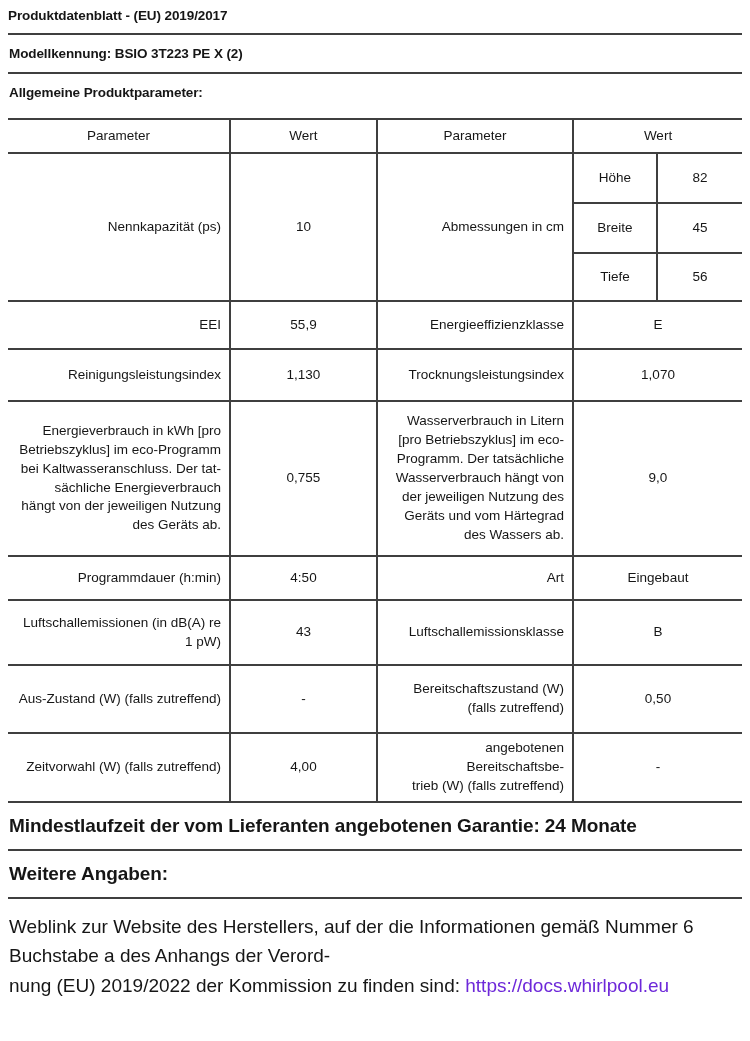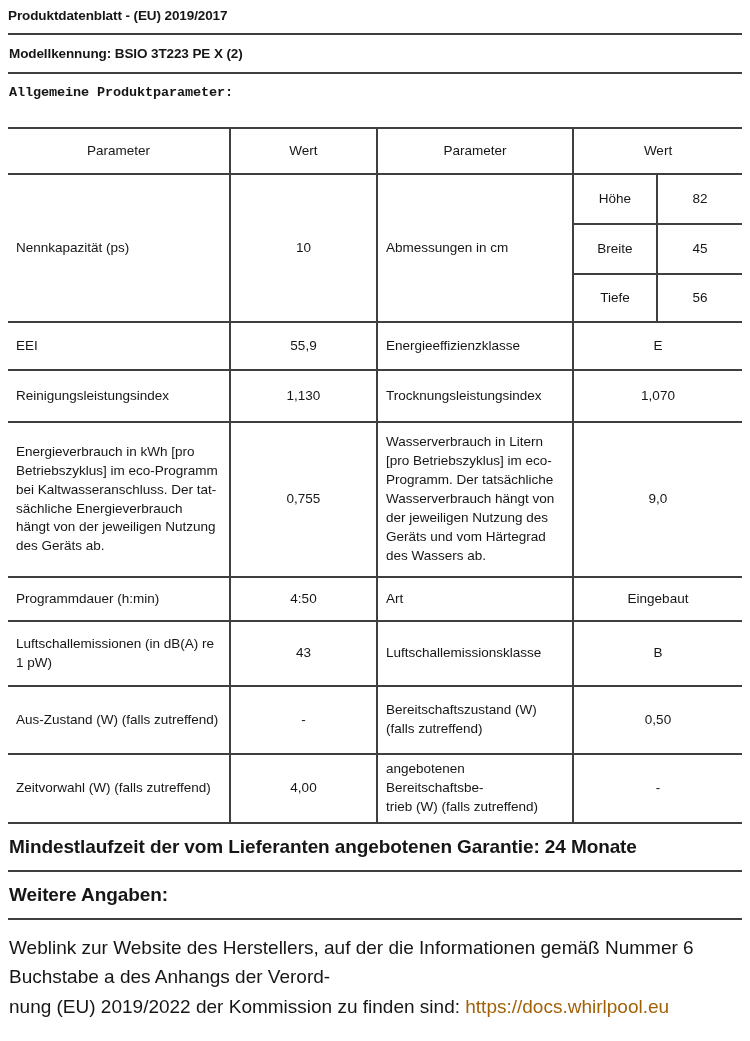--- a/index.html
+++ b/index.html
@@ -20,50 +20,50 @@
     padding: 8px 0 10px 0;
     letter-spacing: -0.1px;
   }
   .rule-section {
     border-top: 2px solid #3f3f3f;
     padding: 11px 1px 11px 1px;
     font-weight: bold;
     font-size: 13.5px;
     letter-spacing: -0.1px;
   }
-  .rule-section.last-before-table { padding-bottom: 27px; font-family: Liberation Mono, monospace; }
+  .rule-section.last-before-table { padding-bottom: 18px; }
 
   
   table.params {
     border-collapse: collapse;
     table-layout: fixed;
     width: 734px;
     font-size: 13.5px;
   }
   table.params td {
     border: 2px solid #3f3f3f;
     vertical-align: middle;
     padding: 5px 8px;
     line-height: 1.4;
   }
   table.params td:first-child { border-left: none; }
   table.params td.no-right { border-right: none; }
   td.c { text-align: center; }
-  td.p { text-align: left; padding-left: 10px; padding-right: 10px; margin-left: 40px; }
+  td.p { text-align: right; padding-left: 10px; padding-right: 10px; margin-left: 40px; }
   .pre { white-space: pre-line; }
 
   
   .foot-section {
     font-size: 19px;
     padding: 12px 1px;
   }
   .foot-section.bold { font-weight: bold; letter-spacing: -0.1px; }
   .foot-rule { border-bottom: 2px solid #3f3f3f; }
   .weblink-par { line-height: 1.55; padding-top: 13px; }
-  .url { color: #a16207; text-decoration: none; cursor: pointer; }
+  .url { color: #6d28d9; text-decoration: none; cursor: pointer; }
 </style>
 </head>
 <body>
 
 <div class="page">
 
   <div class="doc-title">Produktdatenblatt - (EU) 2019/2017</div>
 
 
 
@@ -73,21 +73,21 @@
 
   <table class="params">
     <colgroup>
       <col style="width:222px">
       <col style="width:147px">
       <col style="width:196px">
       <col style="width:84px">
       <col style="width:85px">
     </colgroup>
     <tbody>
-      <tr style="height:46px">
+      <tr style="height:34px">
         <td class="c">Parameter</td>
         <td class="c">Wert</td>
         <td class="c">Parameter</td>
         <td class="c no-right" colspan="2">Wert</td>
       </tr>
 
       <tr style="height:50px">
         <td class="p" rowspan="3">Nennkapazität (ps)</td>
         <td class="c" rowspan="3">10</td>
         <td class="p" rowspan="3">Abmessungen in cm</td>

